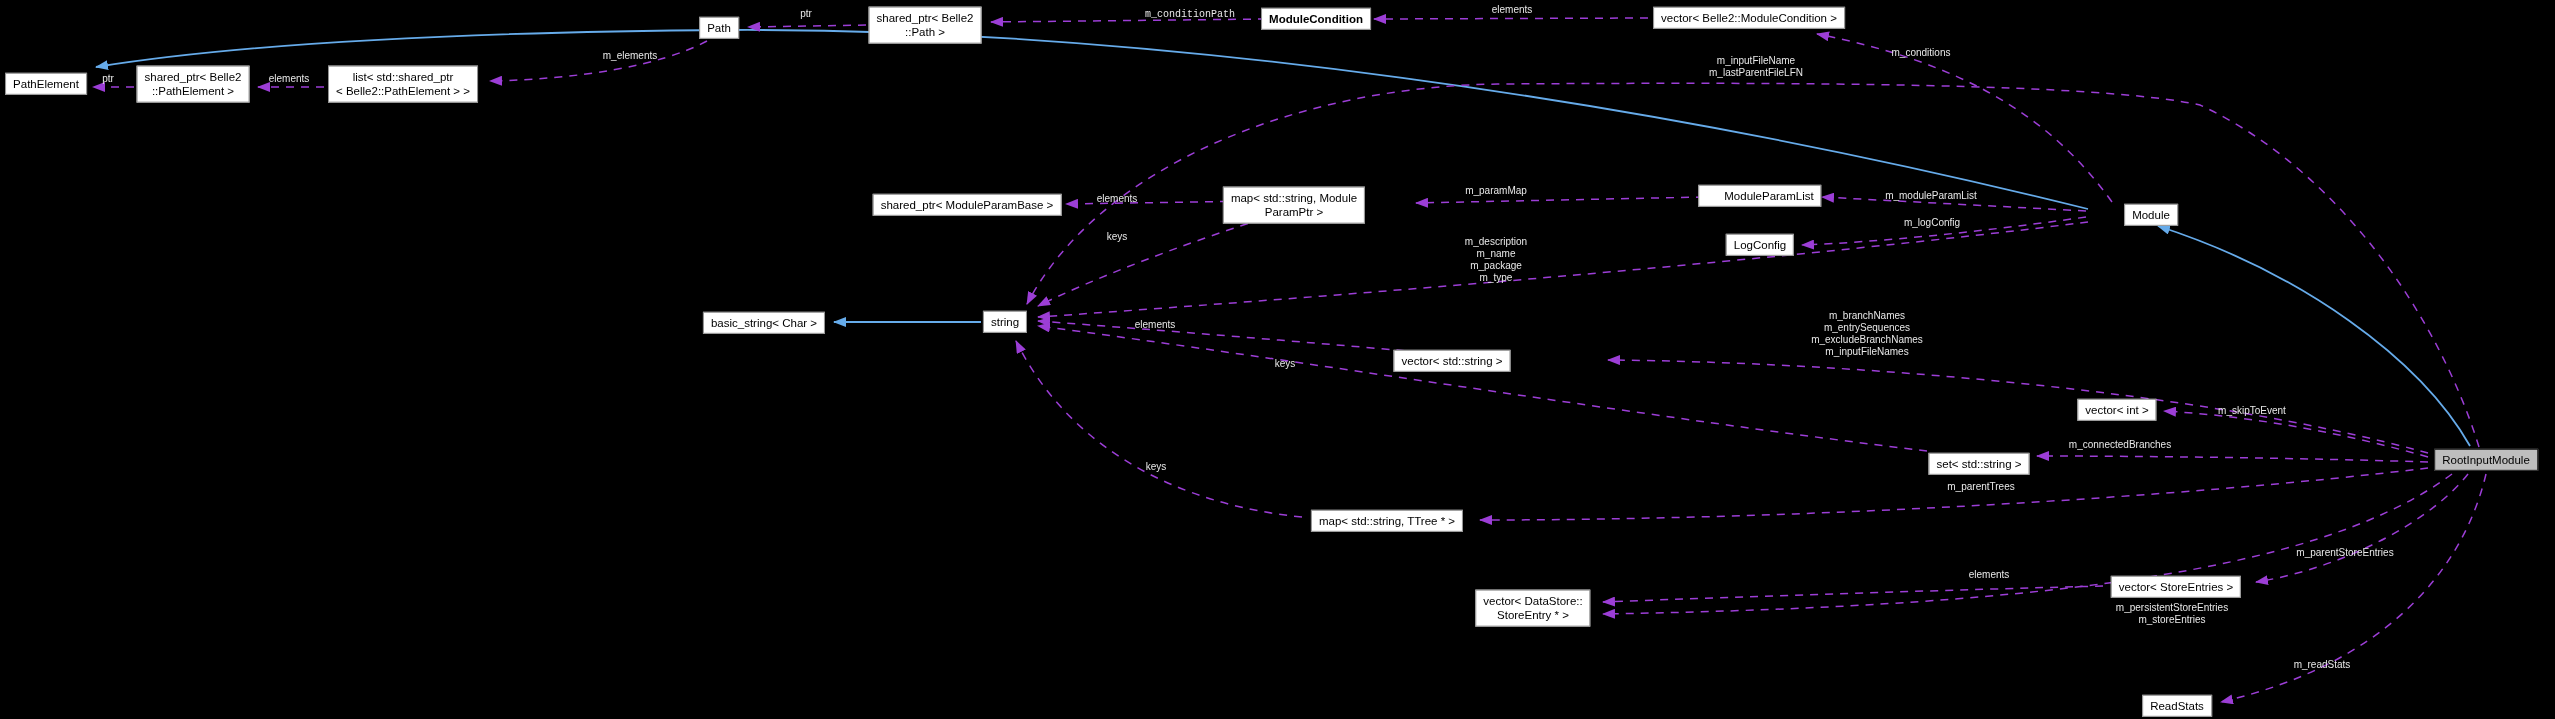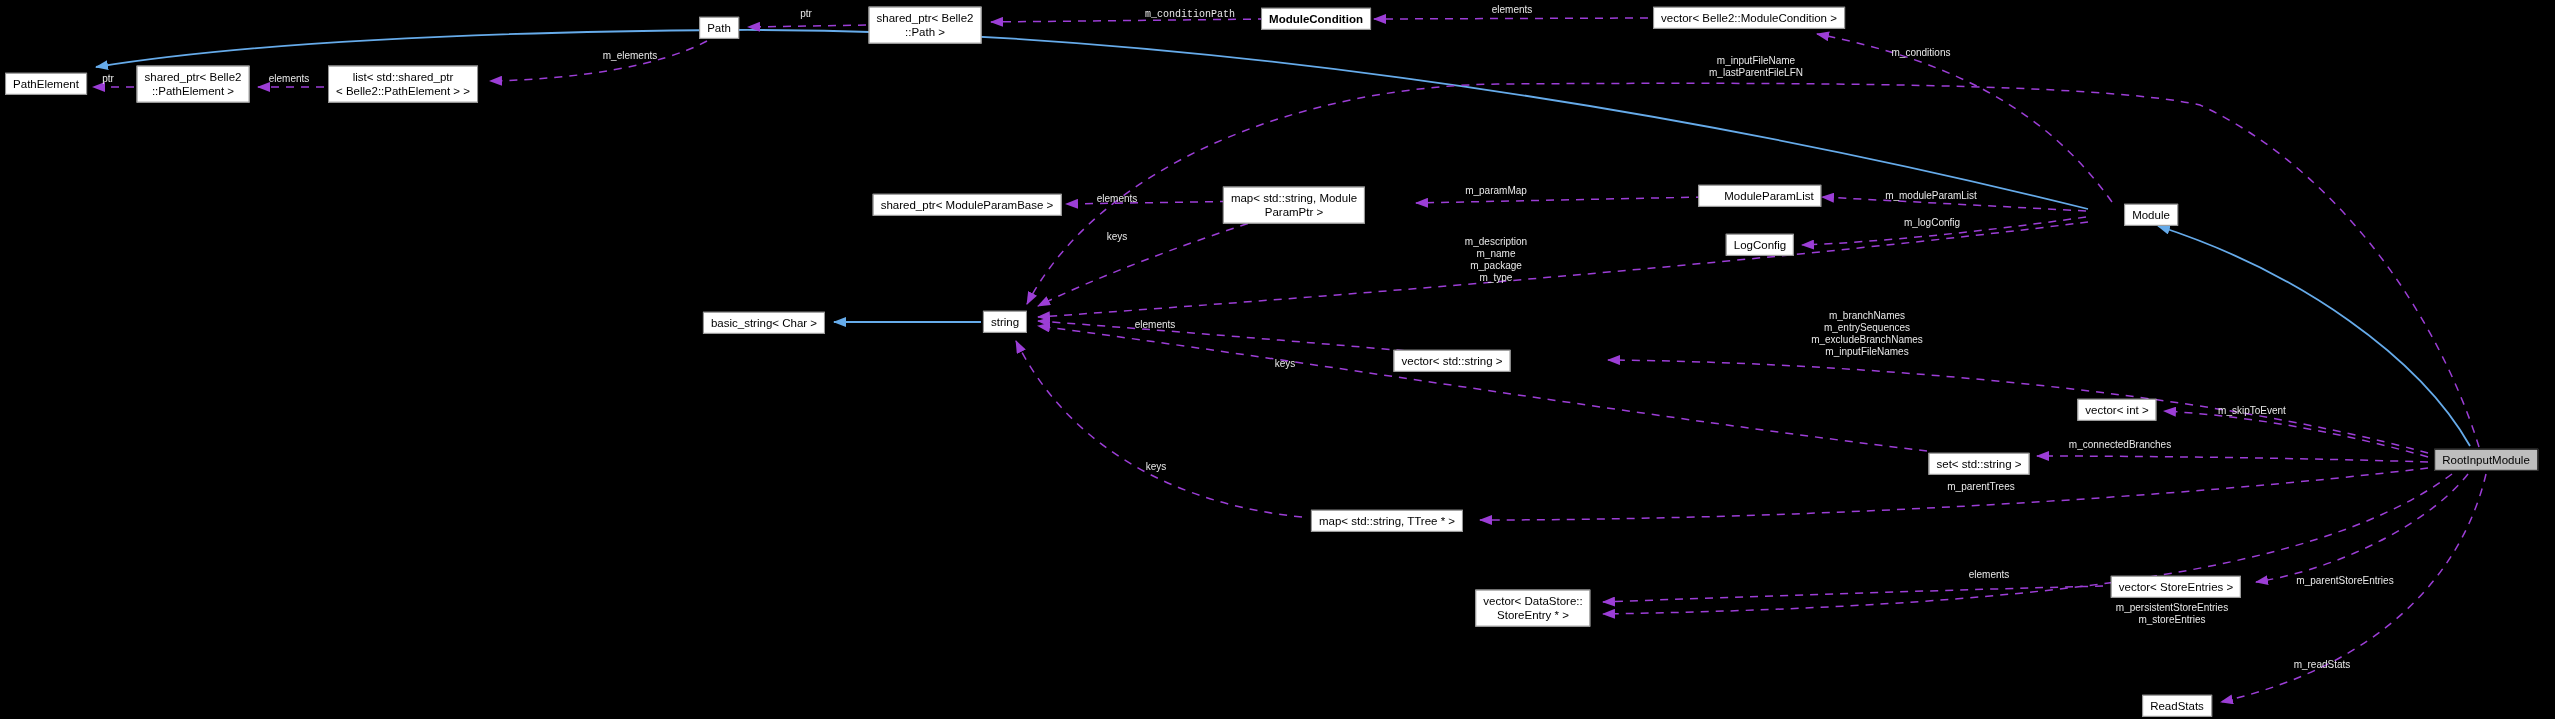--- a/index.html
+++ b/index.html
@@ -115,17 +115,17 @@
     <div class="edge-label" style="left: 1285px; top: 364px;">keys</div>
     <div class="edge-label" style="left: 1867px; top: 334px;">m_branchNames
 m_entrySequences
 m_excludeBranchNames
 m_inputFileNames</div>
     <div class="edge-label" style="left: 2252px; top: 411px;">m_skipToEvent</div>
     <div class="edge-label" style="left: 2120px; top: 445px;">m_connectedBranches</div>
     <div class="edge-label" style="left: 1981px; top: 487px;">m_parentTrees</div>
     <div class="edge-label" style="left: 1156px; top: 467px;">keys</div>
     <div class="edge-label" style="left: 1989px; top: 575px;">elements</div>
-    <div class="edge-label" style="left: 2345px; top: 553px; margin-top: 28px;">m_parentStoreEntries</div>
+    <div class="edge-label" style="left: 2345px; top: 553px;">m_parentStoreEntries</div>
     <div class="edge-label" style="left: 2172px; top: 614px;">m_persistentStoreEntries
 m_storeEntries</div>
     <div class="edge-label" style="left: 2322px; top: 665px;">m_readStats</div>
   </div>
 
 </body></html>

